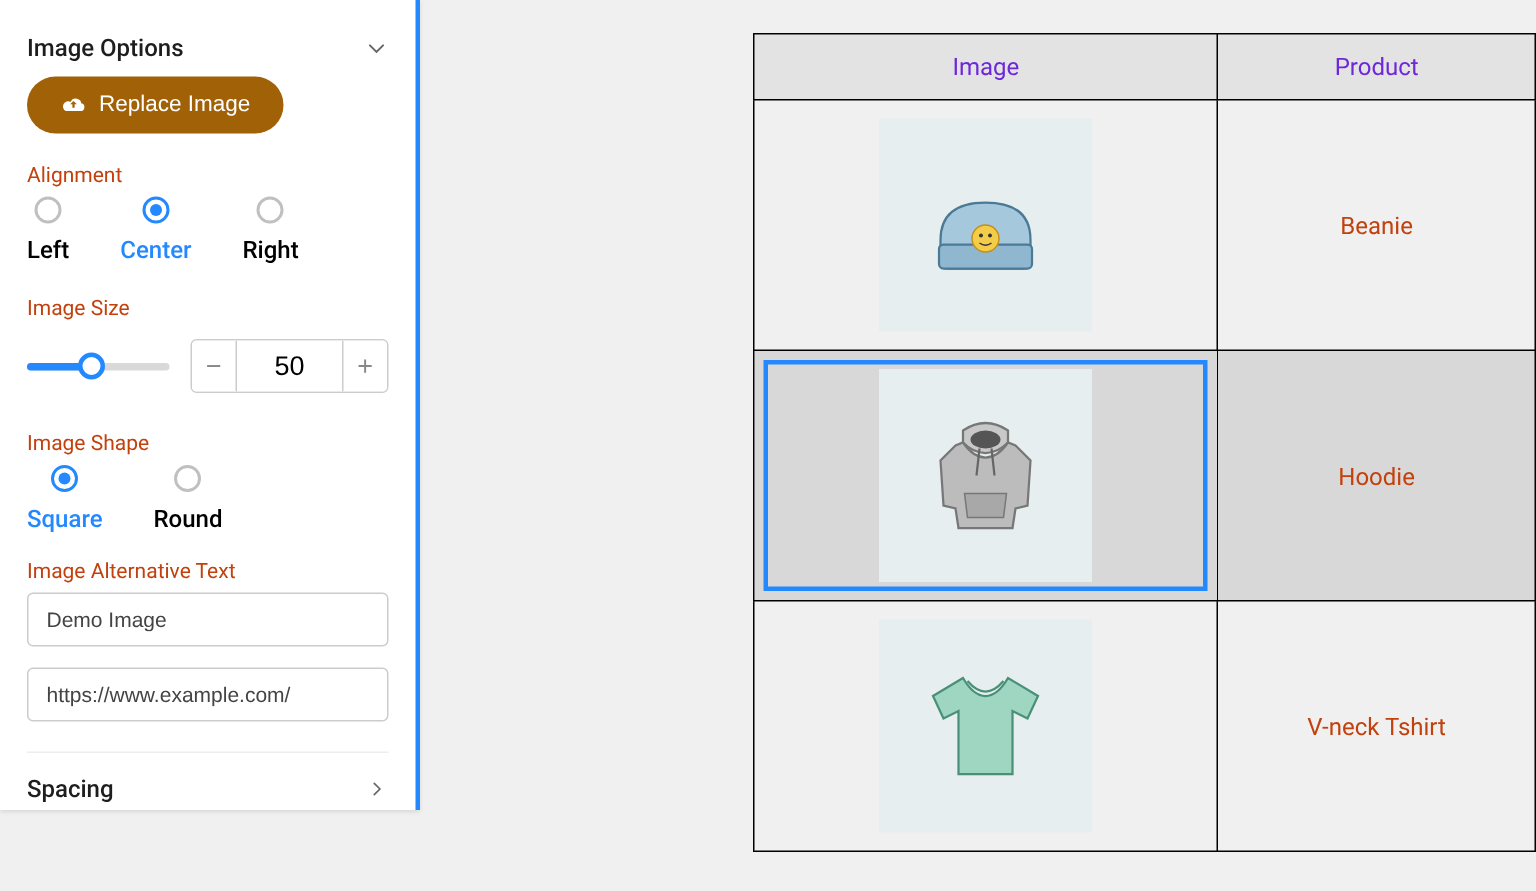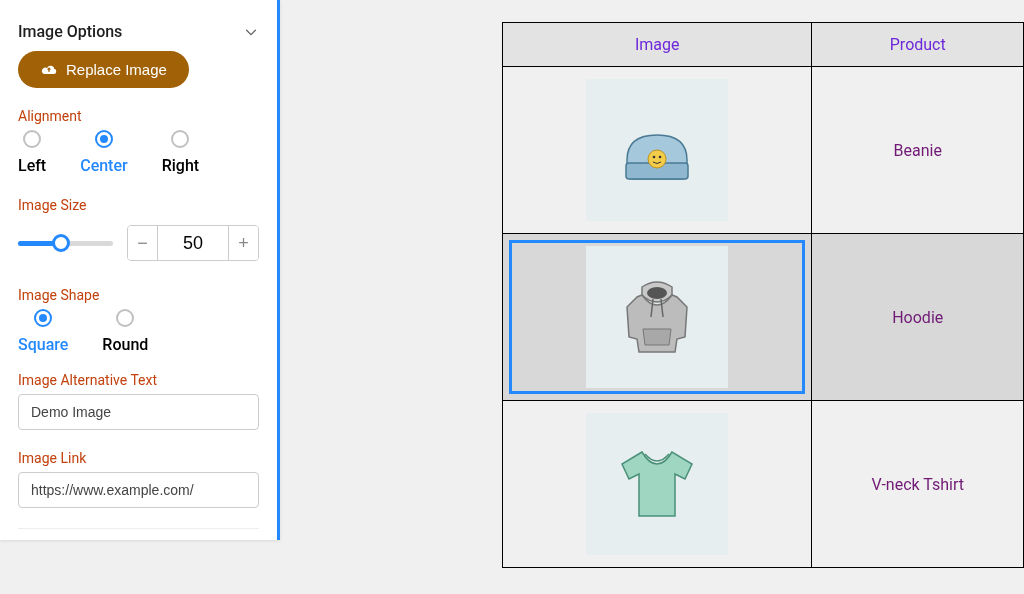--- a/index.html
+++ b/index.html
@@ -223,21 +223,21 @@
     }
     .selected-frame {
       position: absolute;
       left: 6px;
       right: 6px;
       top: 6px;
       bottom: 6px;
       border: 3px solid #2489ff;
       pointer-events: none;
     }
-    .name-cell { width: 212px; color: #701a75; }
+    .name-cell { width: 212px; color: #c2410c; }
   </style>
 </head>
 <body>
 
 <div class="sidebar">
   <div class="section-header">
     <span class="section-title">Image Options</span>
     <span class="chevron">
       <svg viewBox="0 0 16 16" width="14" height="14">
           <path d="M3 6l5 5 5-5" stroke="#666" stroke-width="1.5" fill="none" stroke-linecap="round"></path>
@@ -292,21 +292,20 @@
     </div>
     <div class="radio-item">
       <span class="radio-circle"></span>
       <span>Round</span>
     </div>
   </div>
 
   <div class="field-label">Image Alternative Text</div>
   <input class="text-input" value="Demo Image" style="">
 
-  <div class="field-label">Image Link</div>
   <input class="text-input" value="https://www.example.com/" style="">
 
   <div class="spacing-row">
     <span class="section-title">Spacing</span>
     <span class="chevron">
       <svg viewBox="0 0 16 16" width="12" height="12">
           <path d="M6 3l5 5-5 5" stroke="#666" stroke-width="1.5" fill="none" stroke-linecap="round"></path>
         </svg>
     </span>
   </div>

